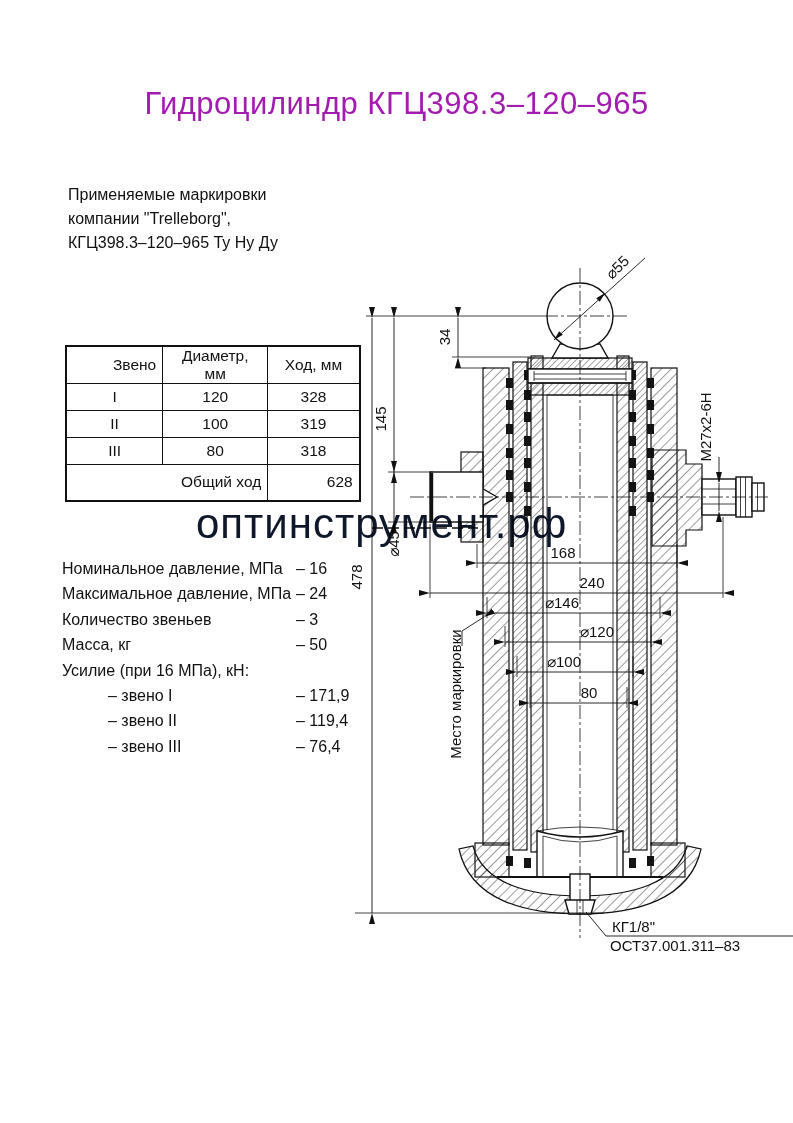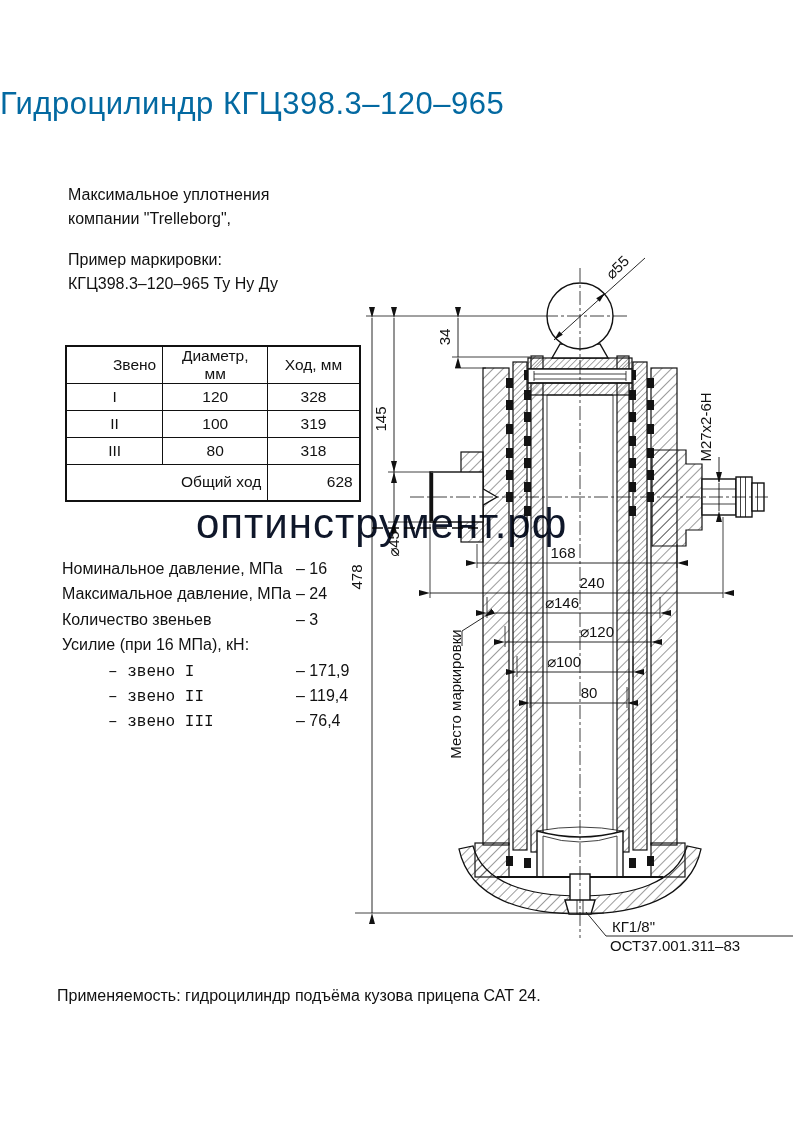--- a/index.html
+++ b/index.html
@@ -3,41 +3,41 @@
 <meta charset="utf-8">
 <style>
   * { margin:0; padding:0; box-sizing:border-box; }
   html,body { background:#e8e8e8; }
   .page {
     position:relative; width:793px; height:1123px; background:#ffffff;
     font-family:"Liberation Sans","DejaVu Sans",sans-serif; color:#111;
     margin:0 auto; overflow:hidden;
   }
   .title {
-    position:absolute; top:86px; left:0; right:0; text-align:left;
-    font-size:31px; font-weight:500; letter-spacing:0.5px; color:#0369a1;
+    position:absolute; top:86px; left:0; right:0; text-align:center;
+    font-size:31px; font-weight:500; letter-spacing:0.5px; color:#a21caf;
   }
   .intro { position:absolute; left:68px; top:183px; font-size:16px; line-height:24px; }
   .intro .gap { margin-top:17px; }
   .spec-table {
     position:absolute; left:65px; top:345px; border-collapse:collapse;
     font-size:15.5px; text-align:center; color:#111;
   }
   .spec-table td, .spec-table th {
     border:1.4px solid #111; font-weight:normal; padding:0 6px;
   }
   .spec-table { border:2.2px solid #111; }
   .spec-table th { height:34px; }
   .spec-table td { height:27px; }
   .spec-table .c1 { width:78px;padding-left:46px; } .spec-table .c2 { width:105px; } .spec-table .c3 { width:92px; }
   .spec-table .foot td { height:36px;text-align:right; }
   .specs { position:absolute; left:62px; top:556px; font-size:16px; }
   .specs .row { position:relative; height:25.4px; line-height:25.4px; width:280px; }
   .specs .row .val { position:absolute; left:234px; top:0; white-space:nowrap; }
-  .specs .row.indent .lab { padding-left:46px; display:inline-block;font-family:Liberation Mono, monospace; }
+  .specs .row.indent .lab { padding-left:46px; display:inline-block; }
   .watermark {
     position:absolute; left:196px; top:500px; font-size:42px; letter-spacing:1px;
     color:#0f172a; mix-blend-mode:multiply; z-index:6; white-space:nowrap; pointer-events:none;
   }
   .drawing { position:absolute; left:340px; top:245px; width:460px; height:730px; z-index:3; }
   .footnote { position:absolute; left:57px; top:987px; font-size:16px; color:#111; }
   
   .outl { fill:#ffffff; stroke:#111; stroke-width:1.4; }
   .hat1 { fill:url(#p1); stroke:#111; stroke-width:1.2; }
   .hat2 { fill:url(#p2); stroke:#111; stroke-width:1.2; }
@@ -50,23 +50,22 @@
   .arrw { fill:#111; stroke:none; }
 </style>
 </head>
 <body>
 
 <div class="page">
 
   <h1 class="title">Гидроцилиндр КГЦ398.3–120–965</h1>
 
   <div class="intro">
-    <div>Максимальное уплотнения</div>
+    <div>Применяемые маркировки</div>
     <div>компании "Trelleborg",</div>
-    <div class="gap">Пример маркировки:</div>
     <div>КГЦ398.3–120–965 Ту Ну Ду</div>
   </div>
 
   <table class="spec-table">
     <tbody>
         <tr>
       <th class="c1">Звено</th>
       <th class="c2">Диаметр, мм</th>
       <th class="c3">Ход, мм</th>
     </tr>
@@ -89,20 +88,21 @@
       <td colspan="2">Общий ход</td>
       <td>628</td>
     </tr>
   </tbody>
     </table>
 
   <div class="specs">
     <div class="row"><span class="lab">Номинальное давление, МПа</span><span class="val">– 16</span></div>
     <div class="row"><span class="lab">Максимальное давление, МПа</span><span class="val">– 24</span></div>
     <div class="row"><span class="lab">Количество звеньев</span><span class="val">– 3</span></div>
+    <div class="row"><span class="lab">Масса, кг</span><span class="val">– 50</span></div>
     <div class="row"><span class="lab">Усилие (при 16 МПа), кН:</span><span class="val"></span></div>
     <div class="row indent"><span class="lab">– звено I</span><span class="val">– 171,9</span></div>
     <div class="row indent"><span class="lab">– звено II</span><span class="val">– 119,4</span></div>
     <div class="row indent"><span class="lab">– звено III</span><span class="val">– 76,4</span></div>
   </div>
 
   <svg class="drawing" viewBox="340 245 460 730">
     <defs>
       <pattern id="p1" width="7" height="7" patternUnits="userSpaceOnUse" patternTransform="rotate(45)">
         <line x1="0" y1="0" x2="0" y2="7" stroke="#222" stroke-width="0.9"></line>
@@ -268,14 +268,13 @@
       <text class="dtext" x="564" y="667" text-anchor="middle">⌀100</text>
       <text class="dtext" x="589" y="698" text-anchor="middle">80</text>
       <text class="dtext" x="461" y="694" text-anchor="middle" font-size="14.5" transform="rotate(-90 461 694)">Место маркировки</text>
       <text class="dtext" x="612" y="932">КГ1/8"</text>
       <text class="dtext" x="610" y="951">ОСТ37.001.311–83</text>
     </g>
   </svg>
 
   <div class="watermark">оптинструмент.рф</div>
 
-  <p class="footnote">Применяемость: гидроцилиндр подъёма кузова прицепа САТ 24.</p>
 </div>
 
 </body></html>

